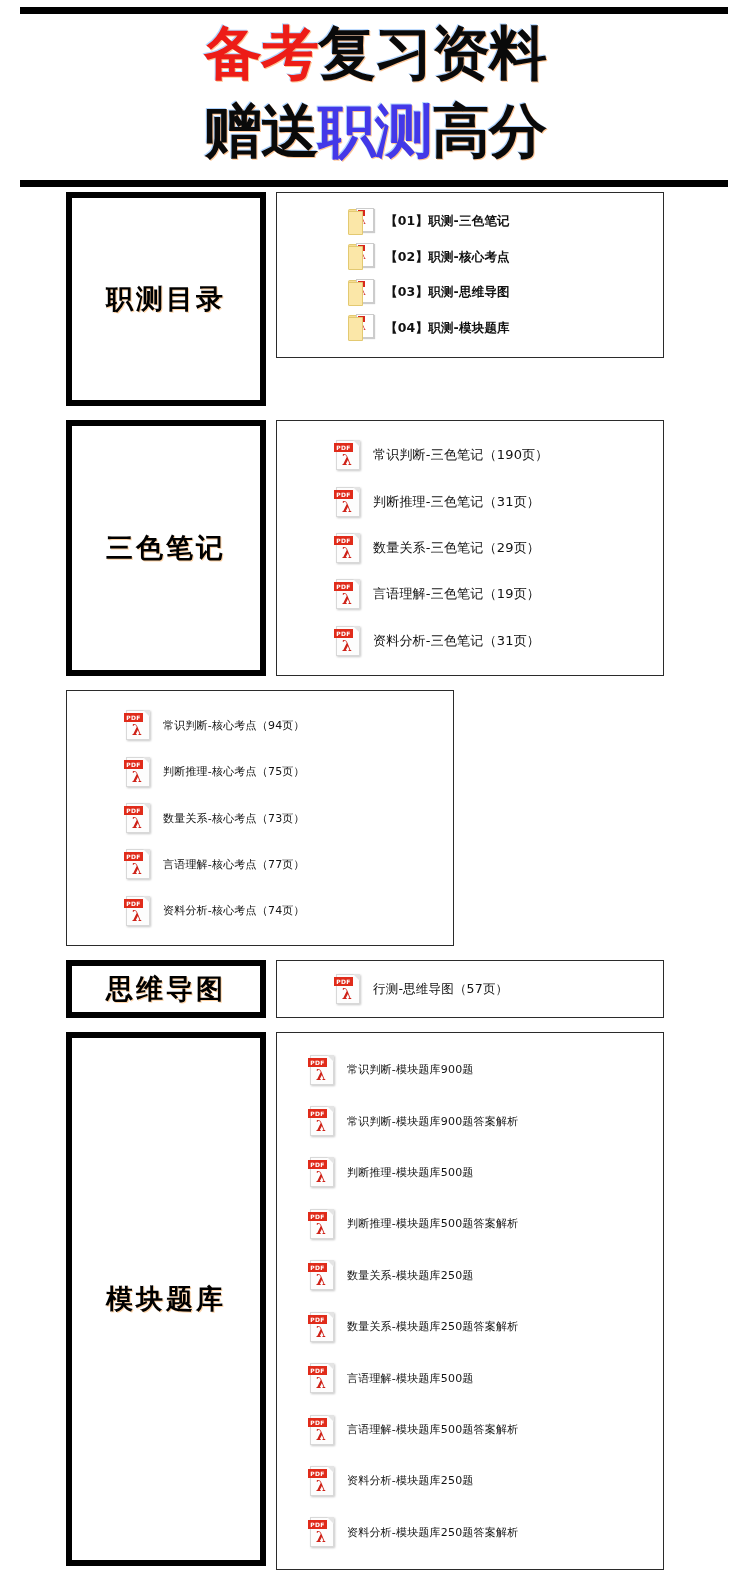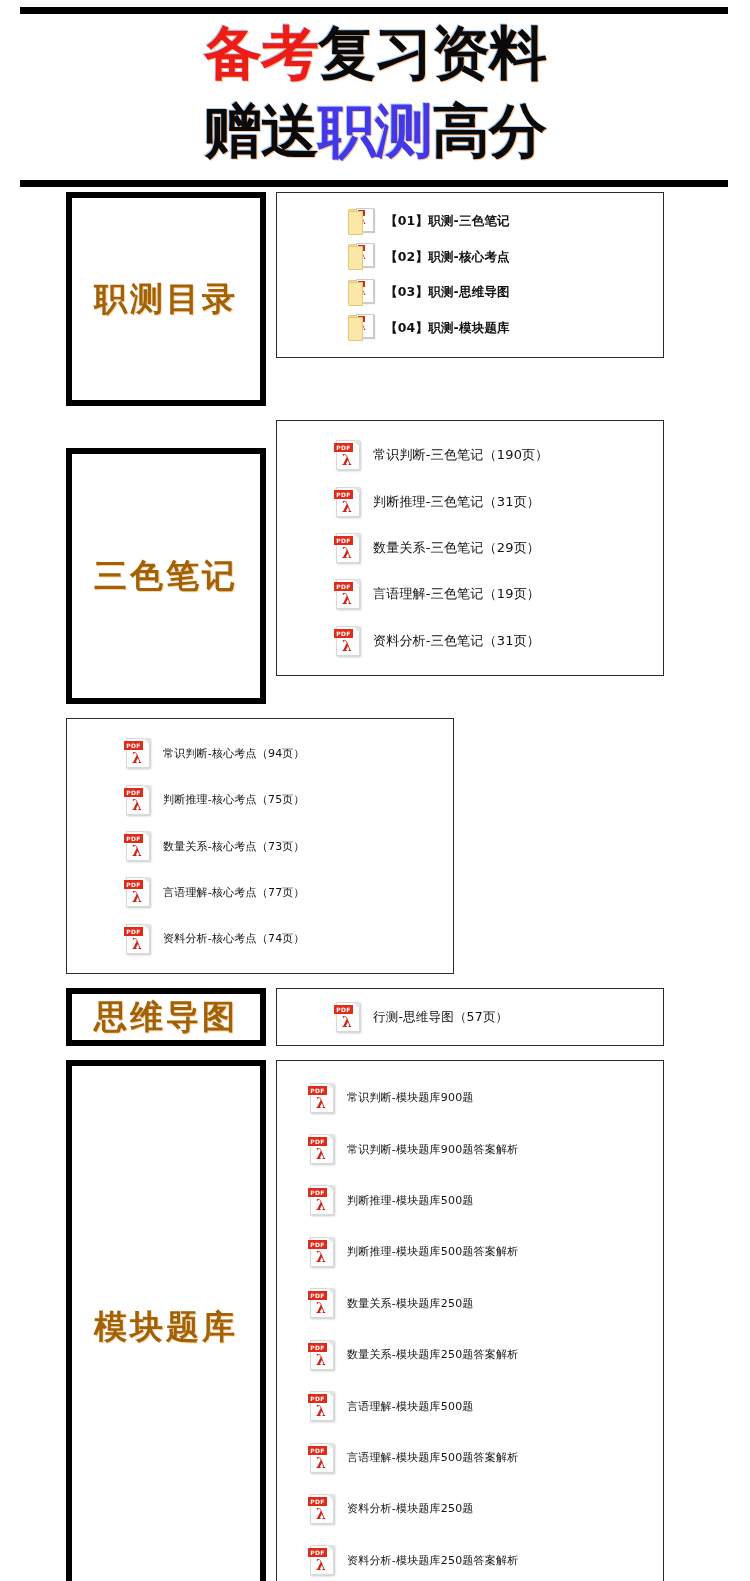--- a/index.html
+++ b/index.html
@@ -70,23 +70,23 @@
     border: 6px solid #000000;
     background: #ffffff;
     display: flex;
     align-items: center;
     justify-content: center;
     box-sizing: border-box;
     margin-right: 10px;
   }
   .cat-label {
     font-family: "DejaVu Serif", "Liberation Serif", serif;
-    font-size: 33px;
+    font-size: 27px;
     font-weight: 600;
-    color: #a16207;
+    color: #000000;
     letter-spacing: 3px;
     text-shadow: 1px 1px 0 rgba(255,170,80,.5);
     white-space: nowrap;
   }
   .file-box {
     flex: 0 0 388px;
     width: 388px;
     border: 1px solid #2b2b2b;
     background: #ffffff;
     box-sizing: border-box;
@@ -126,21 +126,21 @@
   .sec-mind  .cat-box  { height: 58px; }
   .sec-mind  .file-box { height: 58px; }
   .sec-mind  .file-row { padding-left: 56px; }
   .sec-mind  .file-label { font-size: 12.5px; text-align: center; }
 
   .sec-bank  .file-box { height: 538px; }
   .sec-bank  .file-row { padding-left: 30px; flex: 1 1 0; }
   .sec-bank  .file-label { font-size: 11px; }
 
   .sec-dir   .cat-box { height: 214px; }
-  .sec-notes .cat-box { height: 256px; margin-top: 28px; }
+  .sec-notes .cat-box { height: 256px; }
   .sec-core  .cat-box { height: 256px; }
   .sec-bank  .cat-box { height: 534px; align-items: center; }
 
   
   .icon {
     flex: 0 0 auto;
     width: 30px;
     height: 34px;
     margin-right: 10px;
     position: relative;

